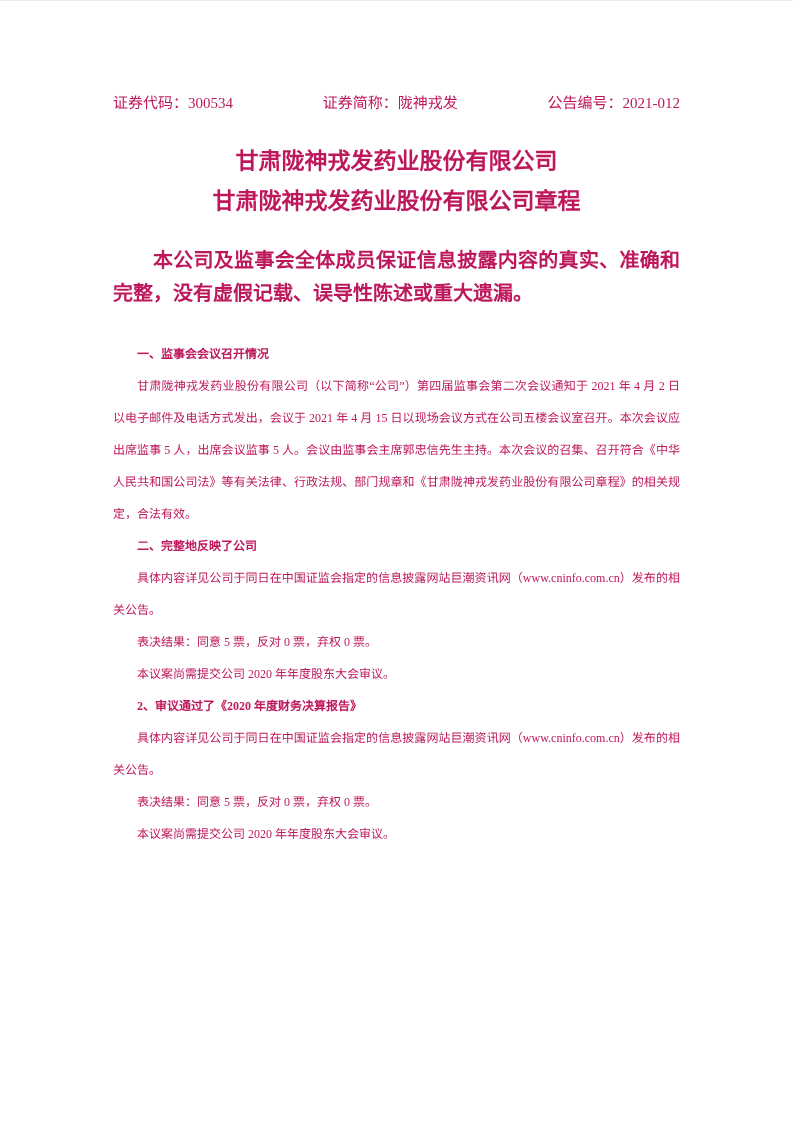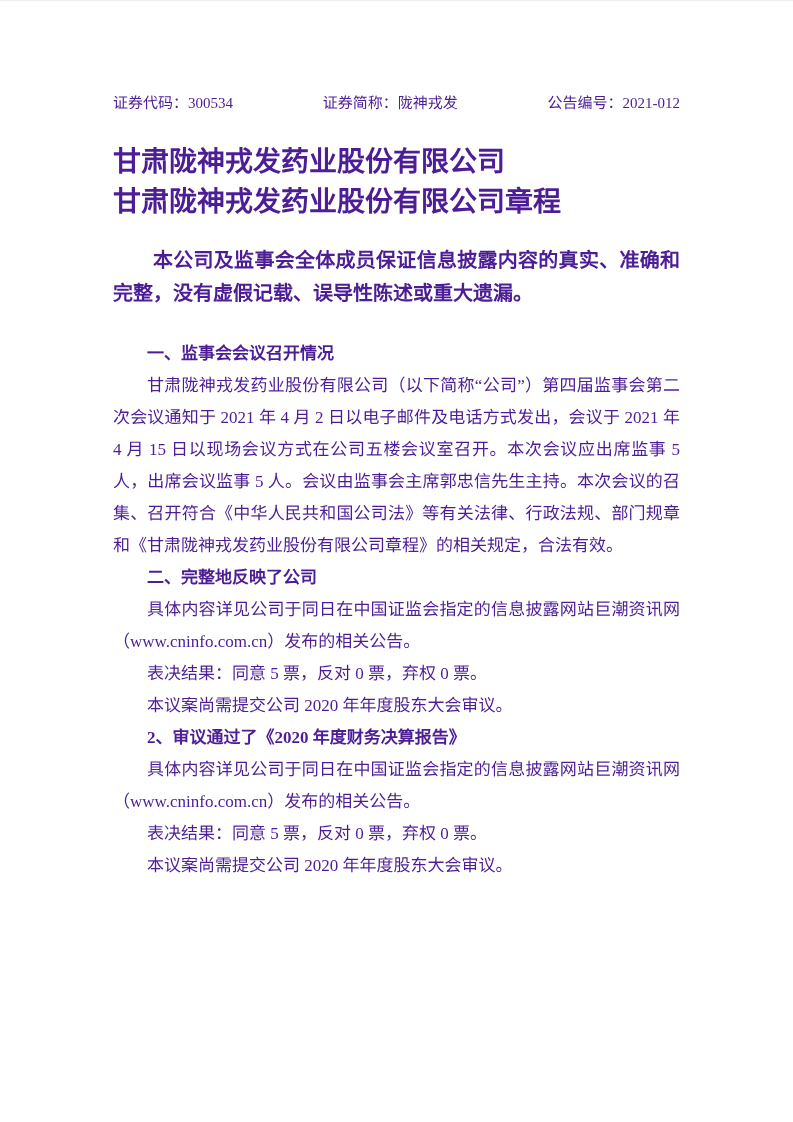--- a/index.html
+++ b/index.html
@@ -9,57 +9,57 @@
   }
   .page {
     position: relative;
     width: 793px;
     height: 1122px;
     background: #ffffff;
     border-top: 1px solid #ececec;
     box-sizing: border-box;
     overflow: hidden;
     font-family: "Liberation Serif", "DejaVu Serif", serif;
-    color: #4c1d95;
+    color: #be185d;
   }
   .content {
     position: absolute;
     left: 113px;
     top: 0;
     width: 567px;
   }
   .doc-header {
     display: flex;
     justify-content: space-between;
     margin-top: 93px;
     font-size: 15px;
     line-height: 18px;
     white-space: nowrap;
   }
   .title {
     margin: 30px 0 0 0;
-    text-align: left;
+    text-align: center;
     font-weight: bold;
-    font-size: 28px;
+    font-size: 23px;
     line-height: 40px;
   }
   .title-line {
     display: block;
   }
   .statement {
     margin: 22px 0 0 0;
     font-weight: bold;
     font-size: 20px;
     line-height: 33px;
     text-indent: 2em;
     text-align: justify;
   }
   .para {
     margin: 0;
-    font-size: 17px;
+    font-size: 12px;
     line-height: 32px;
     text-indent: 2em;
     text-align: justify;
   }
   .heading {
     font-weight: bold;
   }
   .gap-above {
     margin-top: 28px;
   }

